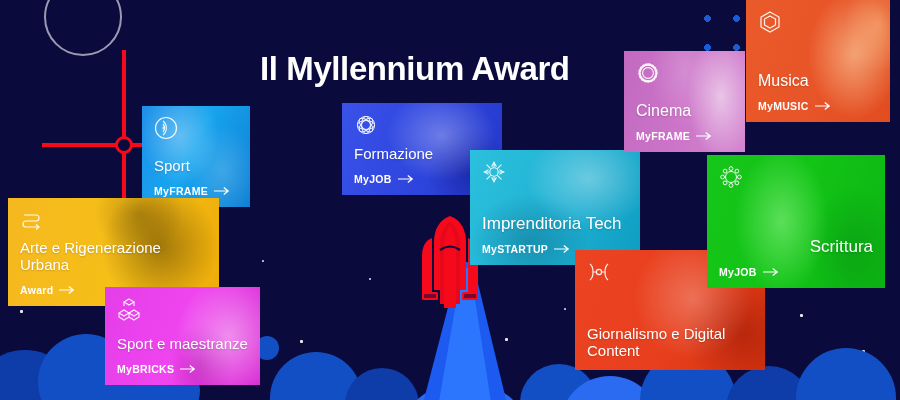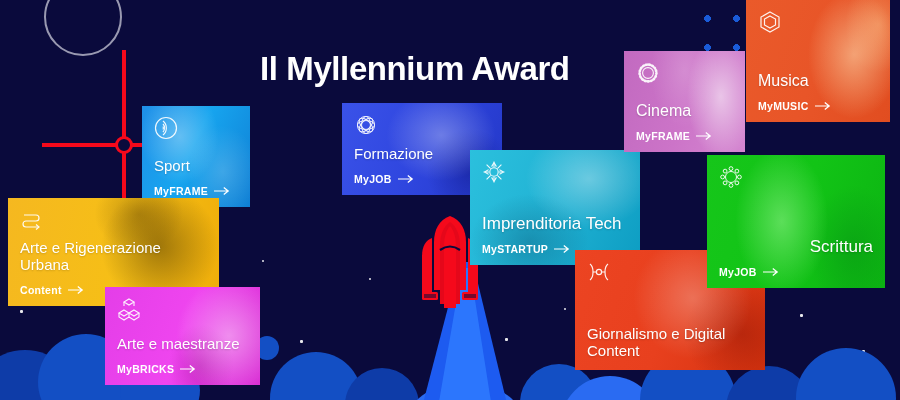--- a/index.html
+++ b/index.html
@@ -271,38 +271,38 @@
 
   <div class="card" id="card-arte">
     <div class="photo ph-arte"></div>
     <div class="content">
       <svg class="c-icon" viewBox="0 0 24 24">
         <path d="M4 7 H16 a3 3 0 0 1 0 6 H6 a3 3 0 0 0 0 6 H19" fill="none" stroke="#fff" stroke-width="1.2"></path>
         <path d="M16 16.5 L19 19 L16 21.5" fill="none" stroke="#fff" stroke-width="1.2"></path>
       </svg>
       <div class="c-title">Arte e Rigenerazione Urbana</div>
       <div class="c-link">
-        <span>Content</span>
+        <span>Award</span>
         <svg class="arrow" viewBox="0 0 18 10">
           <path d="M0 5 H15 M11 1 L16 5 L11 9" fill="none" stroke="#fff" stroke-width="1.4"></path>
         </svg>
       </div>
     </div>
   </div>
 
   <div class="card" id="card-arti">
     <div class="photo ph-arti"></div>
     <div class="content">
       <svg class="c-icon" viewBox="0 0 24 24">
         <path d="M12 2 L17 5 L12 8 L7 5 Z" fill="none" stroke="#fff" stroke-width="1.1"></path>
         <path d="M7 13 L12 16 L7 19 L2 16 Z" fill="none" stroke="#fff" stroke-width="1.1"></path>
         <path d="M17 13 L22 16 L17 19 L12 16 Z" fill="none" stroke="#fff" stroke-width="1.1"></path>
         <path d="M7 5 L7 9 M17 5 L17 9 M2 16 L2 20 L7 23 L12 20 L12 16 M12 16 L12 20 L17 23 L22 20 L22 16" fill="none" stroke="#fff" stroke-width="1.1"></path>
       </svg>
-      <div class="c-title">Arte e maestranze</div>
+      <div class="c-title">Sport e maestranze</div>
       <div class="c-link">
         <span>MyBRICKS</span>
         <svg class="arrow" viewBox="0 0 18 10">
           <path d="M0 5 H15 M11 1 L16 5 L11 9" fill="none" stroke="#fff" stroke-width="1.4"></path>
         </svg>
       </div>
     </div>
   </div>
 
 

